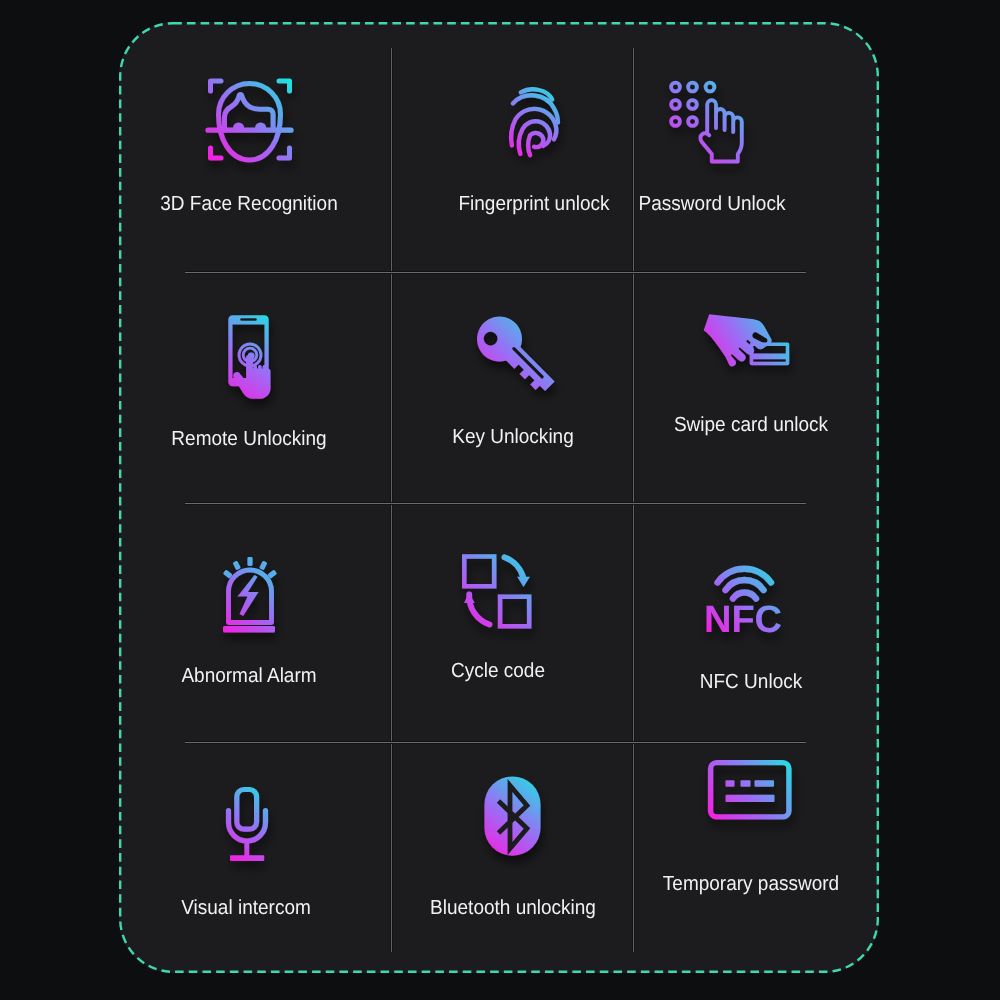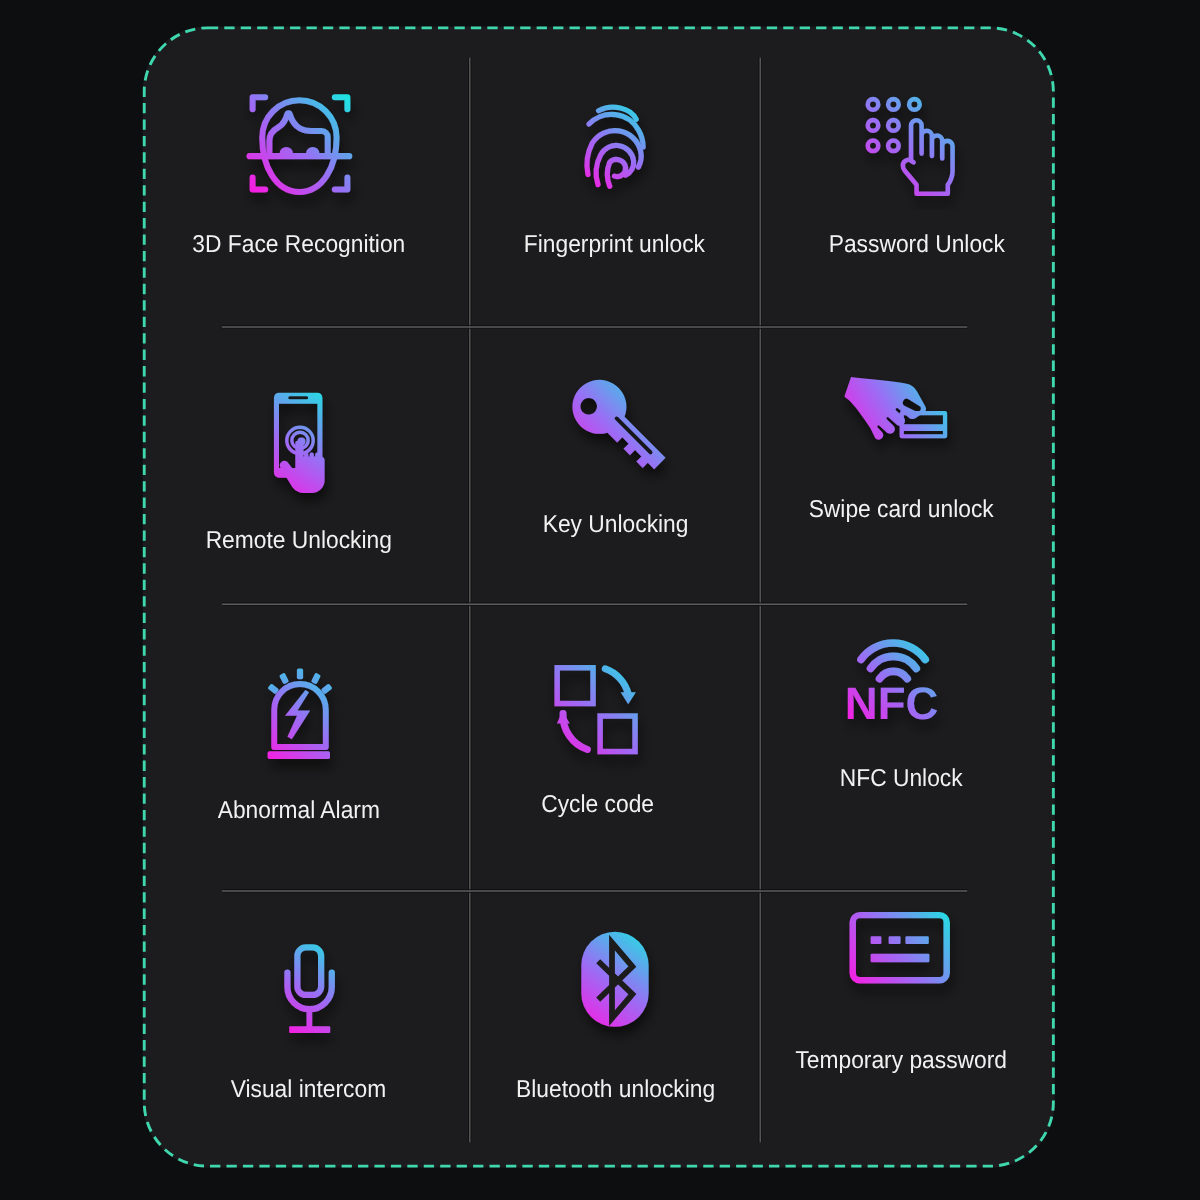--- a/index.html
+++ b/index.html
@@ -96,21 +96,21 @@
               <g fill="url(#gfc)">
                 <path d="M40 65 a5.6 5.6 0 0 1 11.2 0 z"></path>
                 <path d="M62 65 a5.6 5.6 0 0 1 11.2 0 z"></path>
               </g>
               <path d="M15 67.2 H98" fill="none" stroke="url(#gfc)" stroke-width="5.2" stroke-linecap="round"></path>
             </g>
           </svg>
         </div>
         <div class="label" style="top:130px;">3D Face Recognition</div>
       </div>
-      <div class="cell" style="left:412px;top:63px;height:154px;">
+      <div class="cell" style="left:434px;top:63px;height:154px;">
         <div class="icon-wrap">
           <svg viewBox="0 0 112 112" xmlns="http://www.w3.org/2000/svg">
             <defs>
               <linearGradient id="gfp" gradientUnits="userSpaceOnUse" x1="32" y1="98" x2="84" y2="20">
                 <stop offset="0" stop-color="#f51fe2"></stop>
                 <stop offset="0.46" stop-color="#9a6ef5"></stop>
                 <stop offset="1" stop-color="#1fe2e2"></stop>
               </linearGradient>
               <filter id="shgfp" x="-40%" y="-40%" width="190%" height="190%">
                 <feDropShadow dx="2" dy="7" stdDeviation="5" flood-color="#000" flood-opacity="0.55"></feDropShadow>
@@ -122,21 +122,21 @@
                 <path d="M32 38 A28 26 0 0 1 78.5 43.5 A32 32 0 0 1 83 59.5"></path>
                 <path d="M31 85.5 A45 45 0 0 1 35 56 A25 25 0 0 1 80.5 63 A21 21 0 0 1 78.5 78.5"></path>
                 <path d="M40.5 95 A36 36 0 0 1 43 67 A16.5 16.5 0 0 1 74 72.5 A13 13 0 0 1 66.5 86"></path>
                 <path d="M51.5 96.5 A30 30 0 0 1 51.5 74 A8.8 8.8 0 0 1 66.5 79 A8 8 0 0 1 56 87"></path>
               </g>
             </g>
           </svg>
         </div>
         <div class="label" style="top:130px;">Fingerprint unlock</div>
       </div>
-      <div class="cell" style="left:664px;top:63px;height:154px;">
+      <div class="cell" style="left:612px;top:63px;height:154px;">
         <div class="icon-wrap">
           <svg viewBox="0 0 112 112" xmlns="http://www.w3.org/2000/svg">
             <defs>
               <linearGradient id="gkp" gradientUnits="userSpaceOnUse" x1="16" y1="104" x2="92" y2="14">
                 <stop offset="0" stop-color="#f51fe2"></stop>
                 <stop offset="0.46" stop-color="#9a6ef5"></stop>
                 <stop offset="1" stop-color="#1fe2e2"></stop>
               </linearGradient>
               <filter id="shgkp" x="-40%" y="-40%" width="190%" height="190%">
                 <feDropShadow dx="2" dy="7" stdDeviation="5" flood-color="#000" flood-opacity="0.55"></feDropShadow>
@@ -151,21 +151,21 @@
                 <circle cx="36.5" cy="41.5" r="4.4"></circle>
                 <circle cx="19.5" cy="58.5" r="4.4"></circle>
                 <circle cx="36.5" cy="58.5" r="4.4"></circle>
               </g>
               <path fill="none" stroke="url(#gkp)" stroke-width="3.8" stroke-linejoin="round" stroke-linecap="butt" d="M51.2 71 V41.6 a4.4 4.4 0 0 1 8.8 0 V65 V50.3 a4.3 4.3 0 0 1 8.6 0 V67 V54.2 a4.3 4.3 0 0 1 8.6 0 V69 V58.7 a4.3 4.3 0 0 1 8.6 0 V79.5 c0 5.6 -1.8 8.6 -4 11.6 V98.5 H55.8 V91 l-9.6 -11.5 c-2.6 -3.2 -2.4 -6.6 0.2 -8.4 c2.4 -1.7 5.2 -1 6.9 1.2 z"></path>
             </g>
           </svg>
         </div>
         <div class="label" style="top:130px;">Password Unlock</div>
       </div>
-      <div class="cell" style="left:148.5px;top:312px;height:152px;">
+      <div class="cell" style="left:148.5px;top:300px;height:152px;">
         <div class="icon-wrap">
           <svg viewBox="0 0 112 112" xmlns="http://www.w3.org/2000/svg">
             <defs>
               <linearGradient id="gph" gradientUnits="userSpaceOnUse" x1="26" y1="96" x2="80" y2="14">
                 <stop offset="0" stop-color="#f51fe2"></stop>
                 <stop offset="0.46" stop-color="#9a6ef5"></stop>
                 <stop offset="1" stop-color="#1fe2e2"></stop>
               </linearGradient>
               <filter id="shgph" x="-40%" y="-40%" width="190%" height="190%">
                 <feDropShadow dx="2" dy="7" stdDeviation="5" flood-color="#000" flood-opacity="0.55"></feDropShadow>
@@ -288,21 +288,21 @@
               </g>
               <path fill="none" stroke="url(#gcy)" stroke-width="5.8" stroke-linecap="round" d="M62.4 24.3 a30 30 0 0 1 19.1 21"></path>
               <path fill="url(#gcy)" d="M81.5 53.9 L75.2 43.8 h12.7 z"></path>
               <path fill="none" stroke="url(#gcy)" stroke-width="5.8" stroke-linecap="round" d="M27.2 61.5 a30 30 0 0 0 20.3 30.1"></path>
               <path fill="url(#gcy)" d="M26.7 59.6 L32.8 69.9 h-10.7 z"></path>
             </g>
           </svg>
         </div>
         <div class="label" style="top:127px;">Cycle code</div>
       </div>
-      <div class="cell" style="left:650.5px;top:511px;height:151px;">
+      <div class="cell" style="left:650.5px;top:544px;height:151px;">
         <div class="icon-wrap">
           <svg viewBox="0 0 112 112" xmlns="http://www.w3.org/2000/svg">
             <defs>
               <linearGradient id="gnf" gradientUnits="userSpaceOnUse" x1="14" y1="90" x2="82" y2="20">
                 <stop offset="0" stop-color="#f51fe2"></stop>
                 <stop offset="0.46" stop-color="#9a6ef5"></stop>
                 <stop offset="1" stop-color="#1fe2e2"></stop>
               </linearGradient>
               <filter id="shgnf" x="-40%" y="-40%" width="190%" height="190%">
                 <feDropShadow dx="2" dy="7" stdDeviation="5" flood-color="#000" flood-opacity="0.55"></feDropShadow>
@@ -313,21 +313,21 @@
                 <path d="M22.5 38.5 A33 33 0 0 1 76 38.5"></path>
                 <path d="M30.5 46 A23 23 0 0 1 68.5 46"></path>
                 <path d="M38 54.5 A14 14 0 0 1 61 54.5"></path>
               </g>
               <text x="48" y="88" text-anchor="middle" font-family="Liberation Sans, sans-serif" font-size="38" font-weight="700" fill="url(#gnf)">NFC</text>
             </g>
           </svg>
         </div>
         <div class="label" style="top:127px;">NFC Unlock</div>
       </div>
-      <div class="cell" style="left:157px;top:766px;height:155px;">
+      <div class="cell" style="left:146px;top:766px;height:155px;">
         <div class="icon-wrap">
           <svg viewBox="0 0 112 112" xmlns="http://www.w3.org/2000/svg">
             <defs>
               <linearGradient id="gmc" gradientUnits="userSpaceOnUse" x1="34" y1="90" x2="78" y2="20">
                 <stop offset="0" stop-color="#f51fe2"></stop>
                 <stop offset="0.46" stop-color="#9a6ef5"></stop>
                 <stop offset="1" stop-color="#1fe2e2"></stop>
               </linearGradient>
               <filter id="shgmc" x="-40%" y="-40%" width="190%" height="190%">
                 <feDropShadow dx="2" dy="7" stdDeviation="5" flood-color="#000" flood-opacity="0.55"></feDropShadow>

